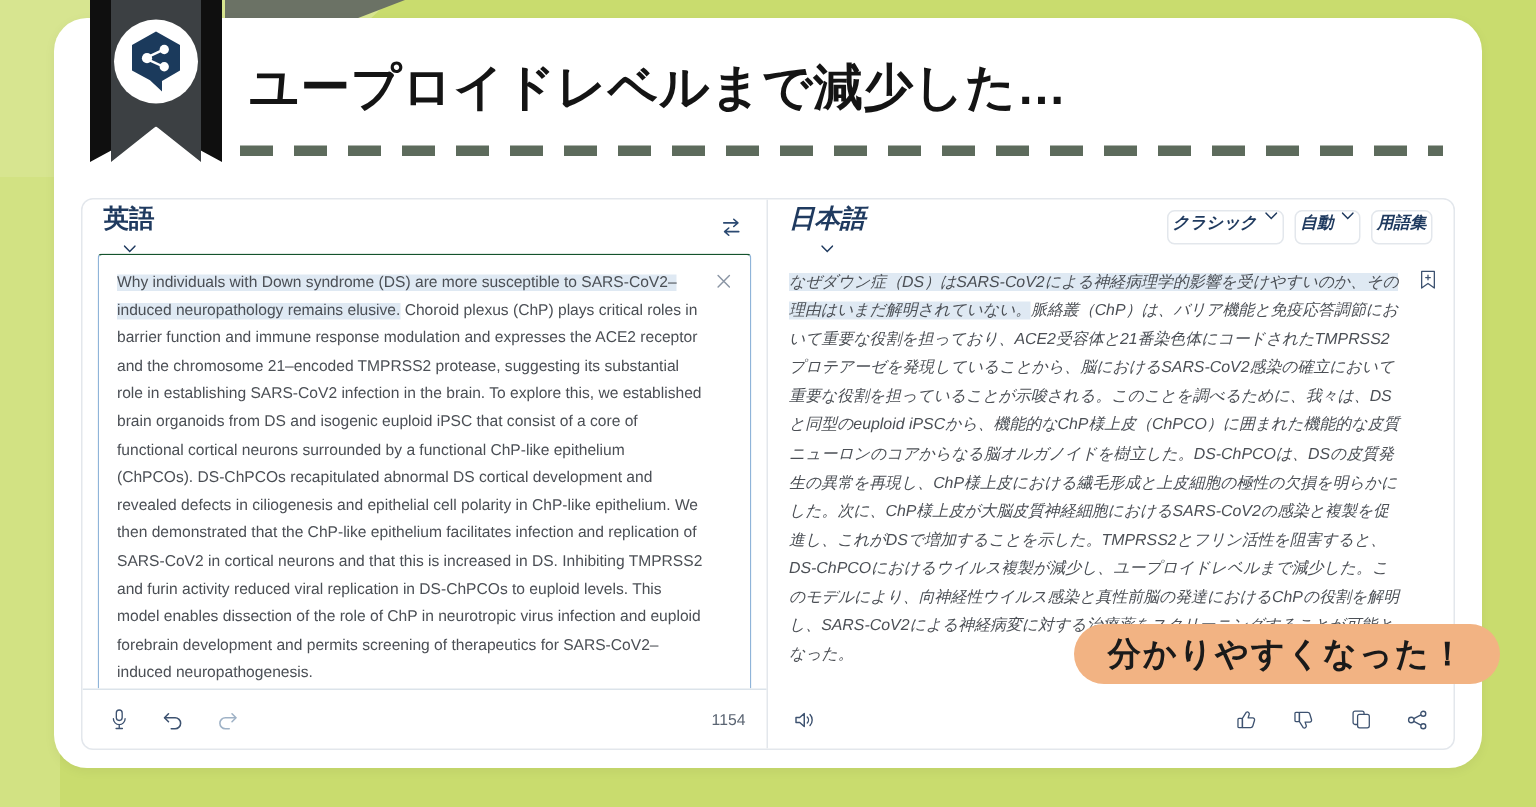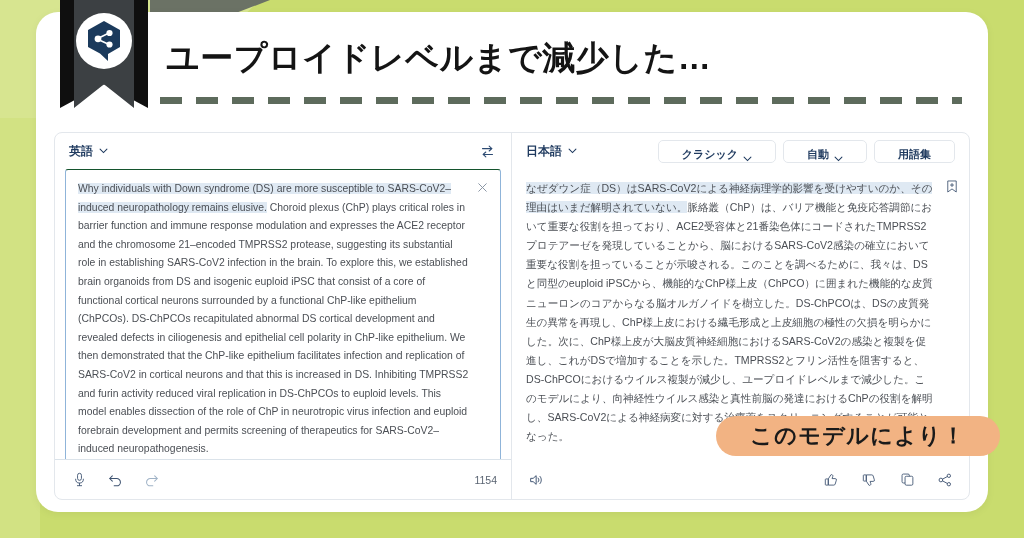--- a/index.html
+++ b/index.html
@@ -67,41 +67,41 @@
   }
 
   
   .translator{
     position:absolute; left:54px; top:132px; width:916px; height:368px; z-index:5;
     background:#fff; border:1px solid #e3e7ec; border-radius:8px;
     display:flex; overflow:hidden;
   }
   .pane{ position:relative; display:flex; flex-direction:column; }
   .pane-left{ width:458px; border-right:1px solid #e3e7ec; }
-  .pane-right{ width:458px; }
+  .pane-right{ width:458px;font-style:italic; }
 
   .pane-head{
     height:36px; display:flex; align-items:center;
     padding:0 14px; flex:none;
   }
   .lang-sel{
     display:flex; align-items:center; gap:6px;
-    font-size:12px; font-weight:700; color:#1f3a5f; cursor:pointer;
+    font-size:17px; font-weight:700; color:#1f3a5f; cursor:pointer;flex-direction:column;
   }
   .chev{ width:9px; height:6px; display:block; }
   .swap-btn{
     margin-left:auto; width:20px; height:20px; cursor:pointer;
     display:flex; align-items:center; justify-content:center;
   }
   .head-right{
     margin-left:auto; display:flex; align-items:center; gap:7px;
   }
   .pill{
-    display:flex; align-items:flex-end; gap:5px;
-    height:23px; padding:0 23px; border:1px solid #e3e7ec; border-radius:5px;
+    display:flex; align-items:flex-start; gap:5px;
+    height:23px; padding:0 3px; border:1px solid #e3e7ec; border-radius:5px;
     font-size:11px; font-weight:700; color:#1f3a5f; cursor:pointer; white-space:nowrap;
   }
 
   
   .textbox{
     flex:1; position:relative; margin:0 10px;
     border:1px solid #8fb4d9; border-top:1px solid #14532d;
     border-bottom:none; border-radius:3px 3px 0 0;
     padding:10px 30px 6px 12px; overflow:hidden;
   }
@@ -292,13 +292,13 @@
             <circle cx="12.4" cy="12.8" r="1.9" stroke="#3d5270" stroke-width="1.05" fill="none"></circle>
             <circle cx="3.3" cy="8" r="2.1" stroke="#3d5270" stroke-width="1.05" fill="none"></circle>
             <path d="M5.2 7 L10.6 4.1 M5.2 9 L10.6 11.9" stroke="#3d5270" stroke-width="1.05" fill="none"></path>
           </svg>
         </div>
       </div>
     </div>
   </div>
 </div>
 
-<div class="callout">このモデルにより！</div>
+<div class="callout">分かりやすくなった！</div>
 
 </body></html>

